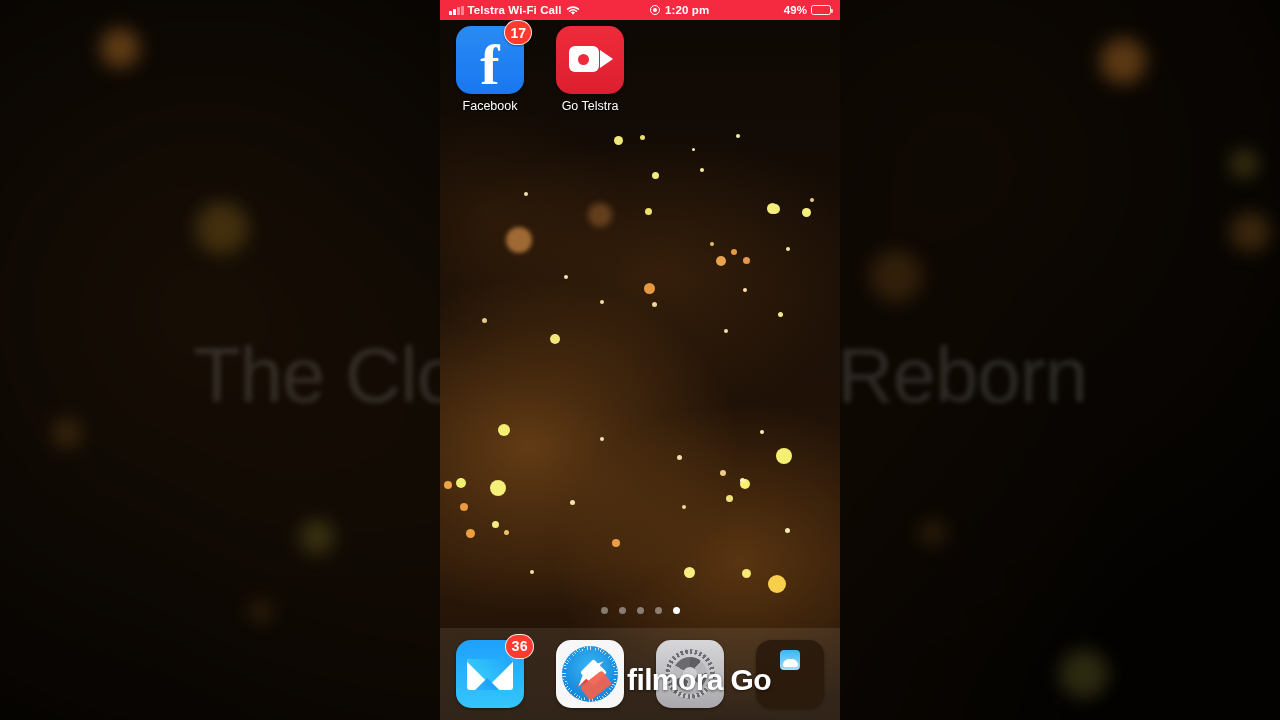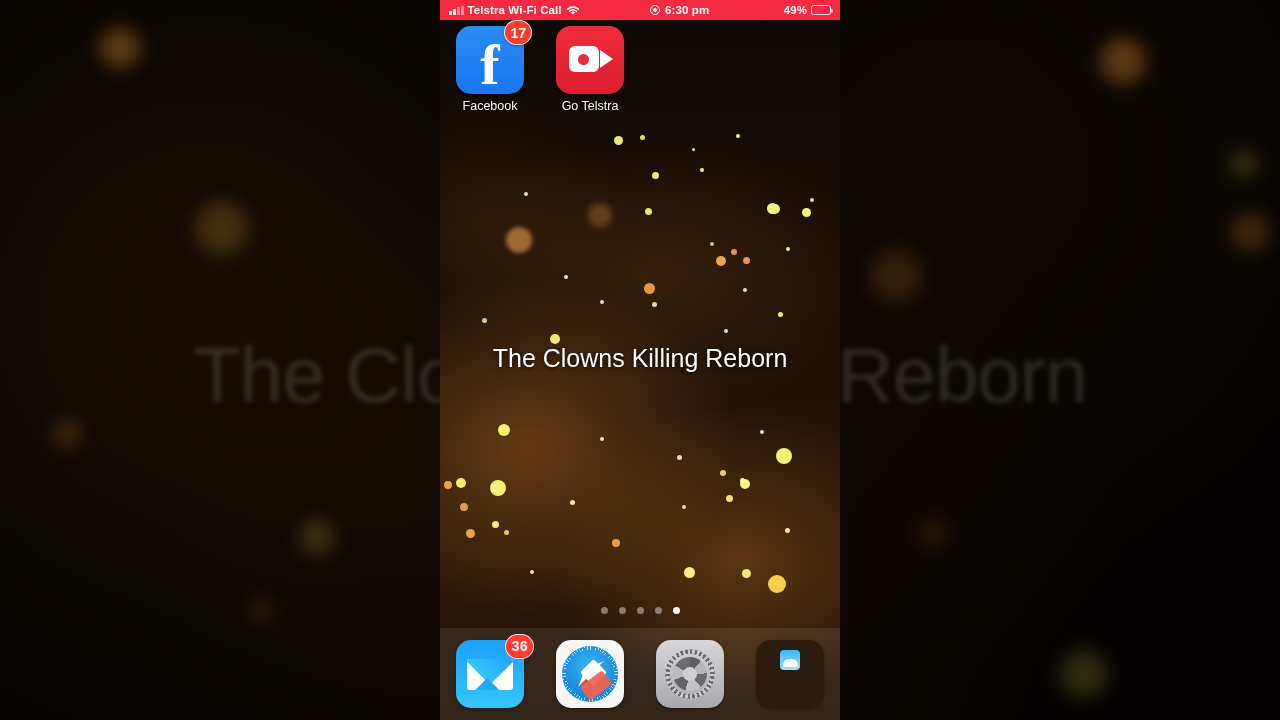--- a/index.html
+++ b/index.html
@@ -384,21 +384,21 @@
           </span>
         <span>Telstra Wi-Fi Call</span>
         <svg width="14" height="11" viewBox="0 0 14 11">
           <path d="M7 9.8 L9.1 7.2 A3.4 3.4 0 0 0 4.9 7.2 Z" fill="#fff"></path>
           <path d="M1.6 4.2 A8.2 8.2 0 0 1 12.4 4.2" stroke="#fff" stroke-width="1.6" fill="none" stroke-linecap="round"></path>
           <path d="M3.5 6.3 A5.4 5.4 0 0 1 10.5 6.3" stroke="#fff" stroke-width="1.5" fill="none" stroke-linecap="round"></path>
         </svg>
       </div>
       <div class="sb-center">
         <span class="rec-dot"></span>
-        <span>6:30 pm</span>
+        <span>1:20 pm</span>
       </div>
       <div class="sb-right">
         <span>49%</span>
         <span class="batt"><span class="lvl" style="width: 49%;"></span></span>
       </div>
     </div>
 
     <div id="app-row">
 
       <div class="app">
@@ -421,21 +421,20 @@
               <span class="wedge"></span>
             </span>
           </div>
         </div>
         <div class="app-label">Go Telstra</div>
       </div>
 
 
     </div>
 
-    <div id="title-overlay">The Clowns Killing Reborn</div>
 
     <div id="page-dots">
       <span class="dot"></span>
       <span class="dot"></span>
       <span class="dot"></span>
       <span class="dot"></span>
       <span class="dot on"></span>
     </div>
 
     <div id="dock">
@@ -471,16 +470,17 @@
         </div>
       </div>
 
     </div>
 
     <div id="watermark">
       <span class="wm-logo">
         <span class="wm-d"></span>
           <span class="wm-p"></span>
       </span>
+      <span class="wm-text">filmora Go</span>
     </div>
 
   </div>
 </div>
 
 </body></html>

